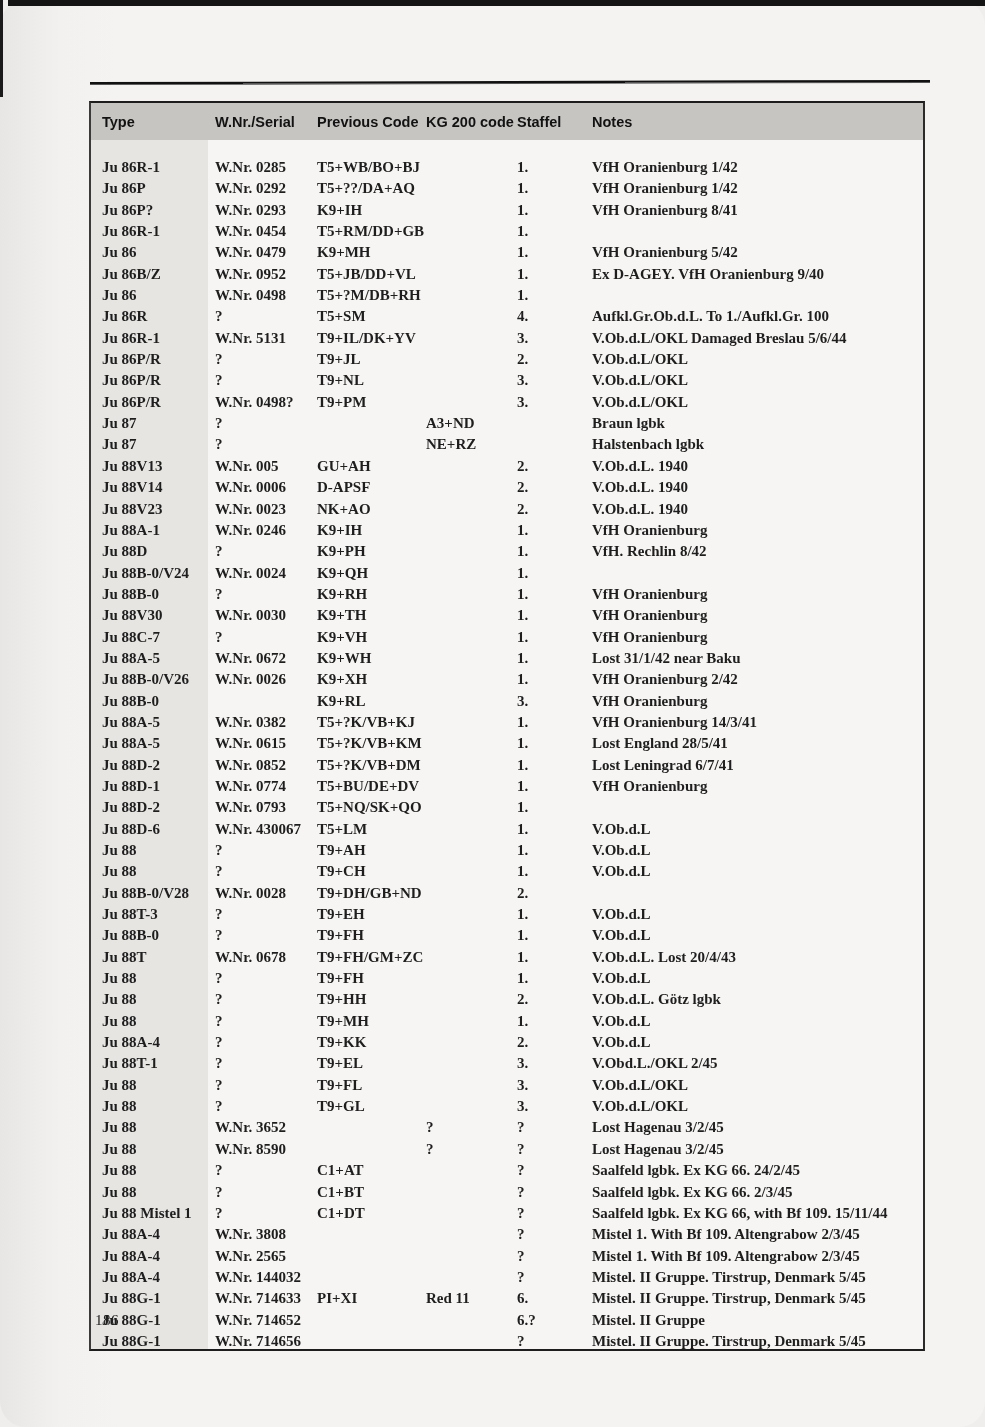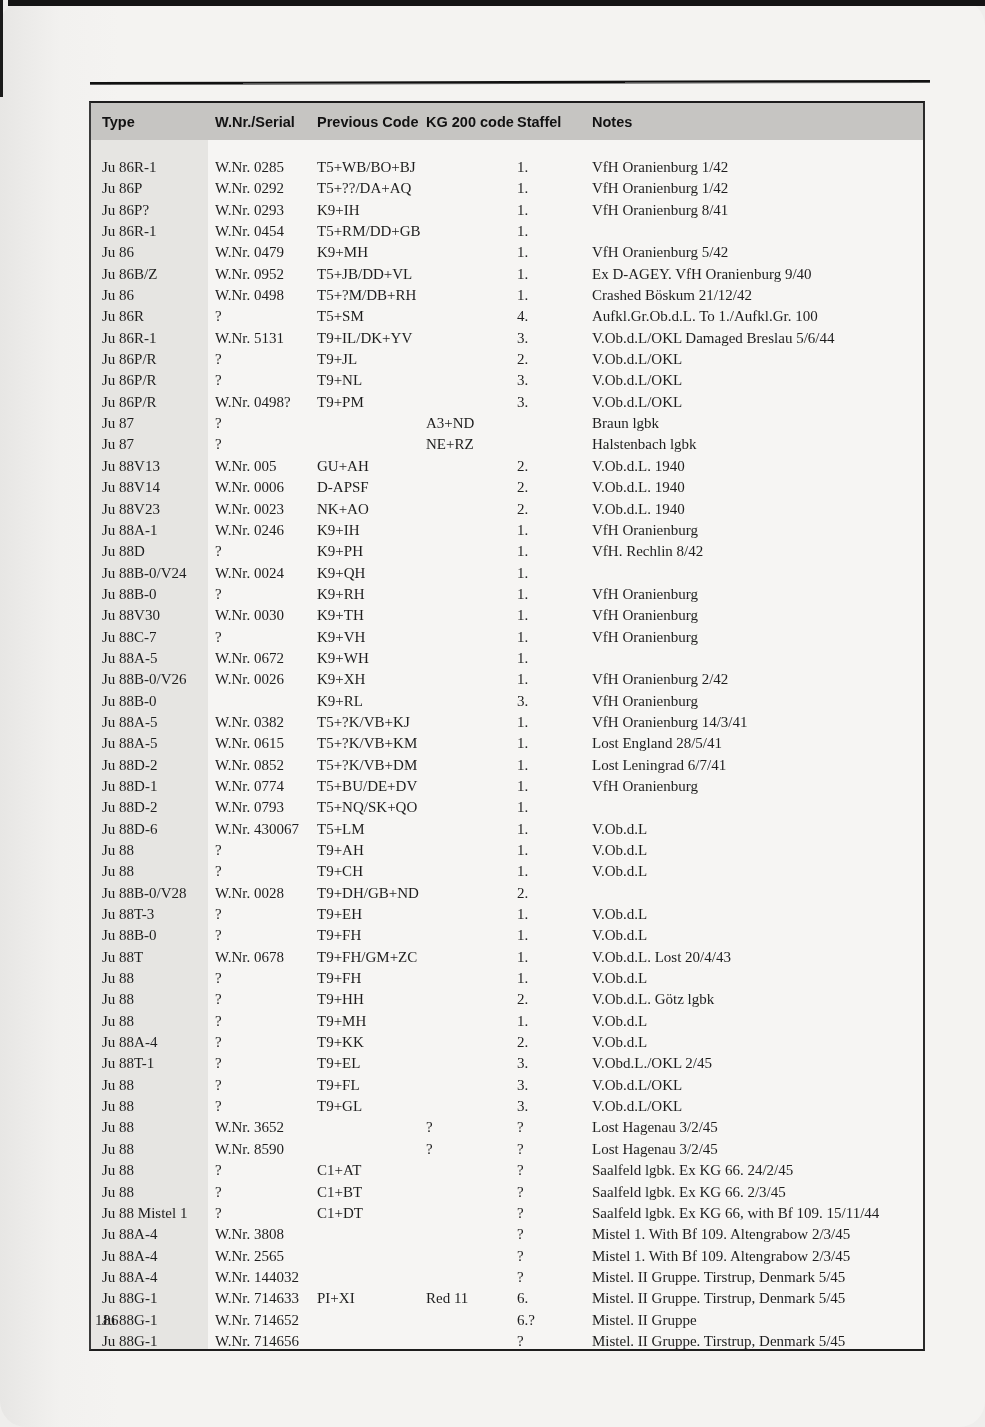--- a/index.html
+++ b/index.html
@@ -52,20 +52,21 @@
     color:#121212;
   }
   .type-col-shade{
     position:absolute;left:0;top:37px;bottom:0;width:117px;
     background:#e6e5e2;
   }
   .table-body{
     position:absolute;left:0;top:37px;right:0;bottom:0;
     padding-top:17px;
     overflow:hidden;
+    font-weight:bold;
   }
   .row{
     display:grid;
     grid-template-columns:113px 102px 109px 91px 75px 1fr;
     padding-left:11px;
     height:21.35px;
     line-height:21.35px;
     font-size:15px;
     white-space:nowrap;
   }
@@ -141,21 +142,20 @@
           <div class="cell"></div>
           <div class="cell">1.</div>
           <div class="cell">Ex D-AGEY. VfH Oranienburg 9/40</div>
         </div>
         <div class="row">
           <div class="cell">Ju 86</div>
           <div class="cell">W.Nr. 0498</div>
           <div class="cell">T5+?M/DB+RH</div>
           <div class="cell"></div>
           <div class="cell">1.</div>
-          <div class="cell">Crashed Böskum 21/12/42</div>
         </div>
         <div class="row">
           <div class="cell">Ju 86R</div>
           <div class="cell">?</div>
           <div class="cell">T5+SM</div>
           <div class="cell"></div>
           <div class="cell">4.</div>
           <div class="cell">Aufkl.Gr.Ob.d.L. To 1./Aufkl.Gr. 100</div>
         </div>
         <div class="row">
@@ -276,20 +276,21 @@
           <div class="cell"></div>
           <div class="cell">1.</div>
           <div class="cell">VfH Oranienburg</div>
         </div>
         <div class="row">
           <div class="cell">Ju 88A-5</div>
           <div class="cell">W.Nr. 0672</div>
           <div class="cell">K9+WH</div>
           <div class="cell"></div>
           <div class="cell">1.</div>
+          <div class="cell">Lost 31/1/42 near Baku</div>
         </div>
         <div class="row">
           <div class="cell">Ju 88B-0/V26</div>
           <div class="cell">W.Nr. 0026</div>
           <div class="cell">K9+XH</div>
           <div class="cell"></div>
           <div class="cell">1.</div>
           <div class="cell">VfH Oranienburg 2/42</div>
         </div>
         <div class="row">

